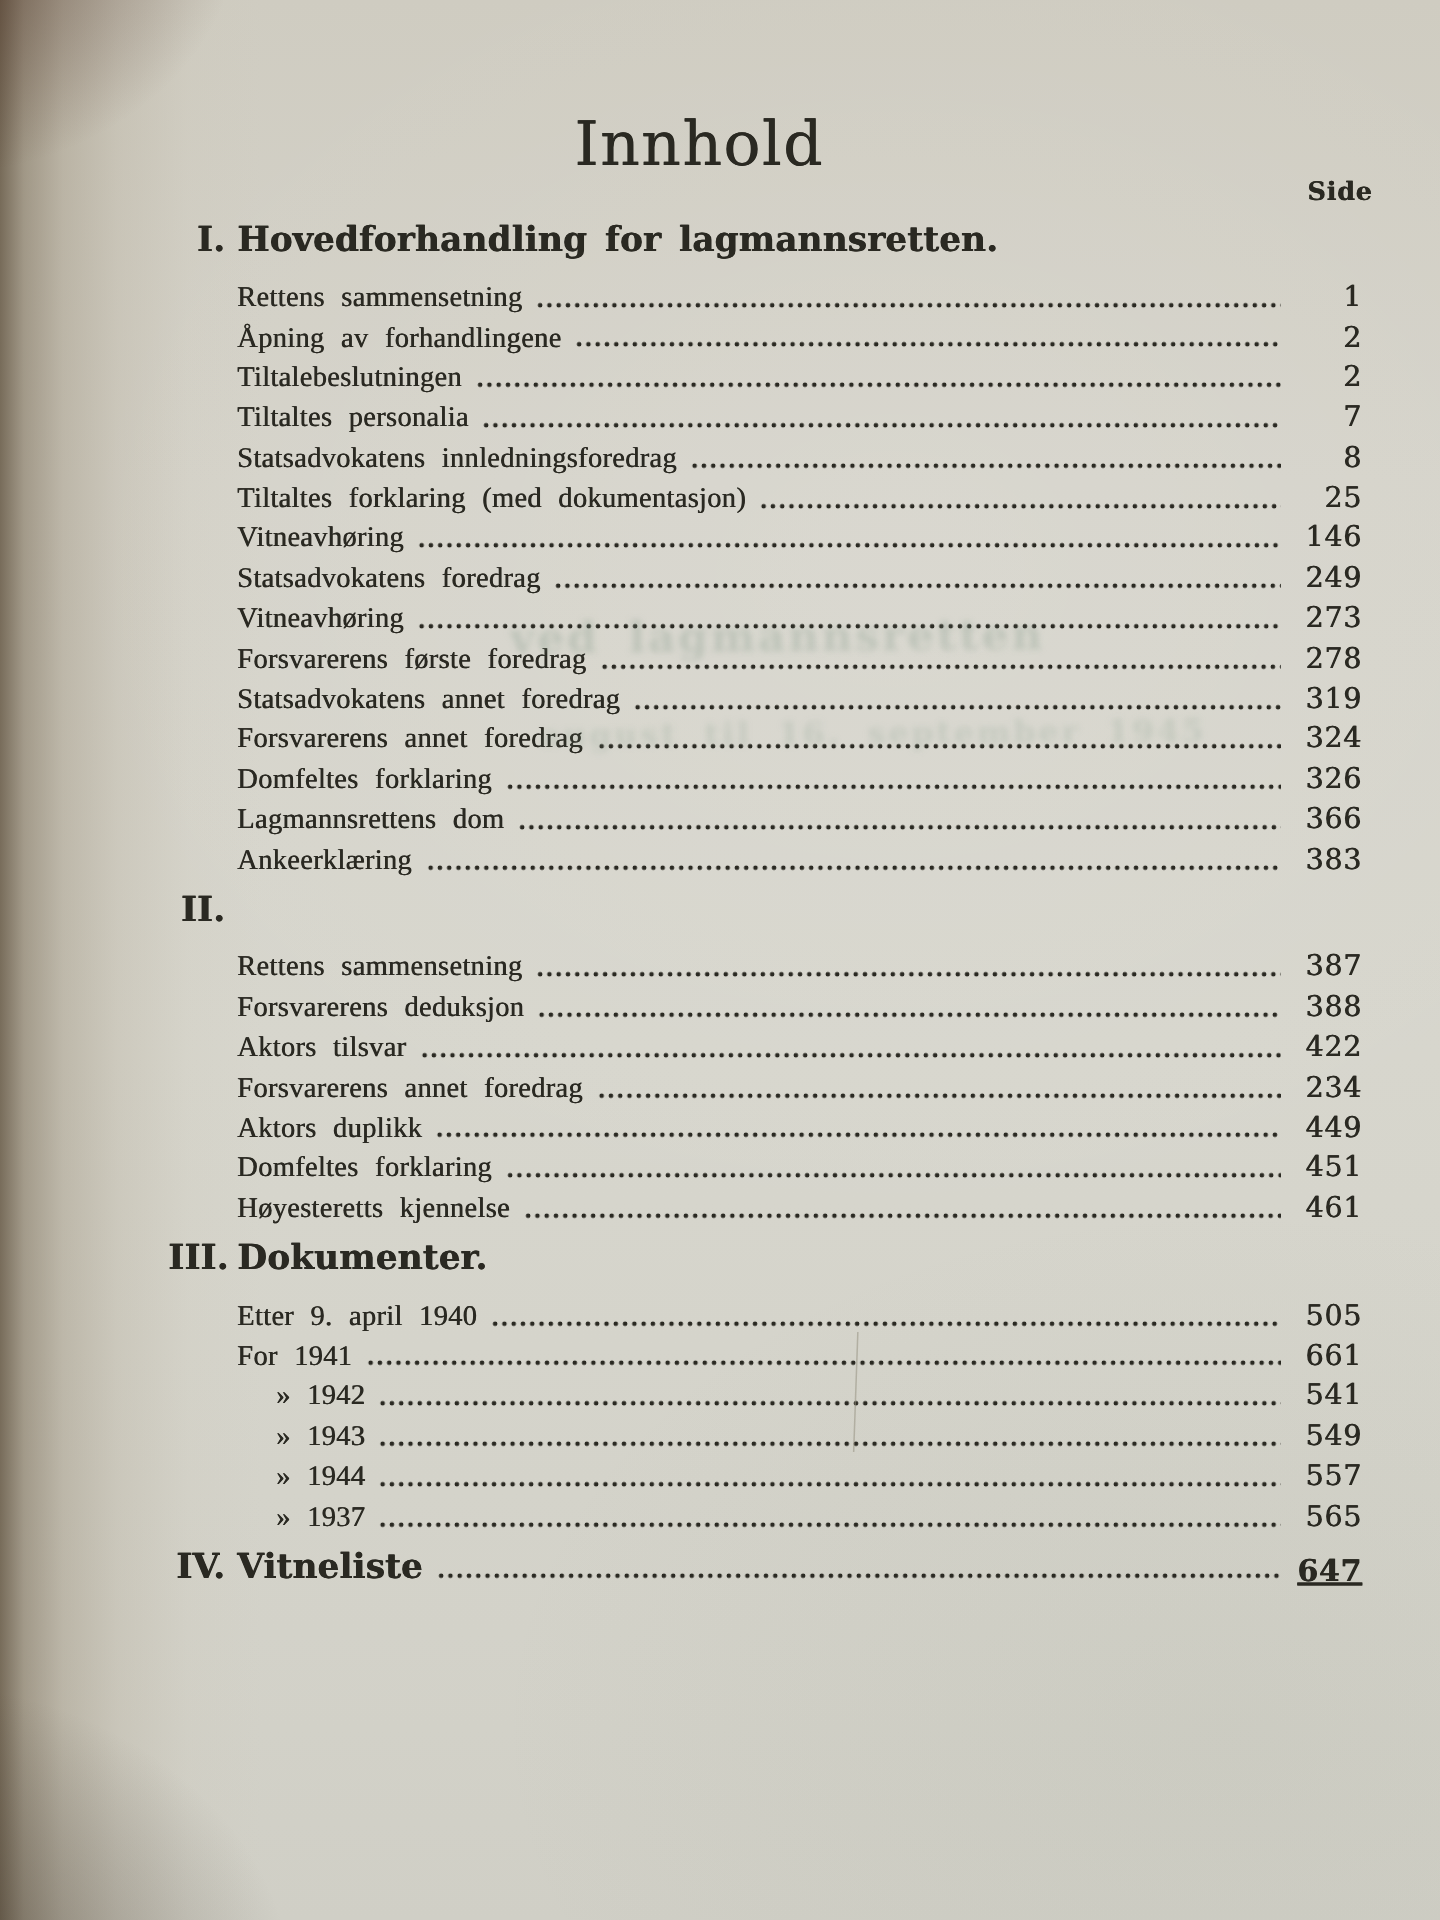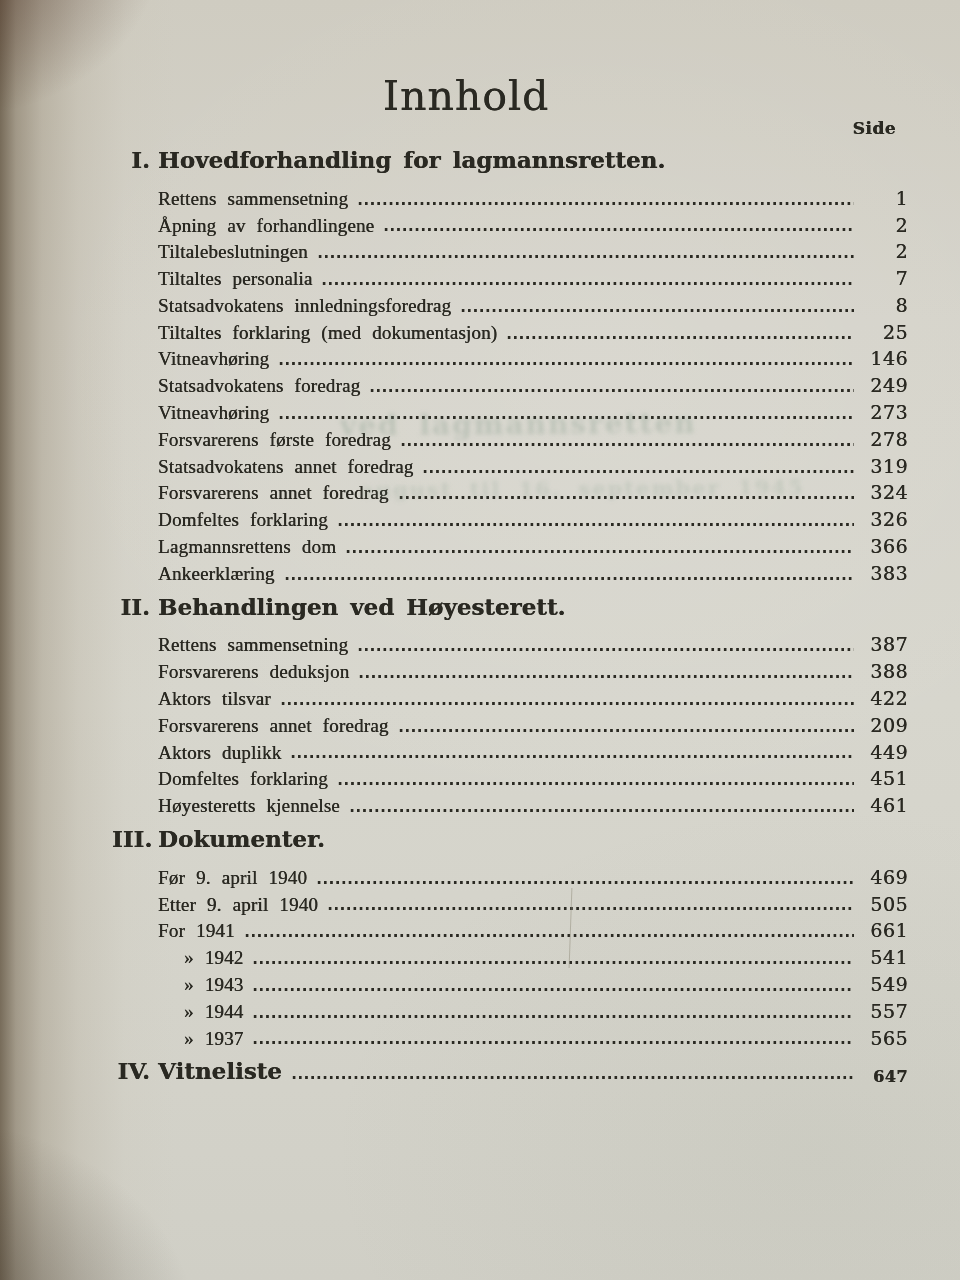--- a/index.html
+++ b/index.html
@@ -16,21 +16,21 @@
       radial-gradient(700px 500px at 85% 90%, rgba(120,130,110,0.07), rgba(120,130,110,0) 70%),
       linear-gradient(180deg,#cfccc1 0%, #d5d3ca 25%, #d7d6cd 55%, #d3d2c9 85%, #d0cfc6 100%);
     color:#2a2922;
   }
   .ink{ text-shadow:0.35px 0 0 currentColor; }
   .page-title{
     position:absolute; top:72px; left:0; width:932px; text-align:center;
     font-size:41px; font-weight:normal; letter-spacing:1px; margin:0;
   }
   .side-label{
-    position:absolute; top:118px; right:64px;
+    position:absolute; top:118px; right:45px;
     font-size:17px; font-weight:bold; letter-spacing:0.5px;
   }
   .toc{ position:absolute; left:112px; right:52px; top:146px; }
   .section + .section{ margin-top:8px; }
   .heading-row{
     display:flex; align-items:flex-end;
     font-weight:bold; font-size:23px; line-height:1.25;
     word-spacing:4px; margin-bottom:8px; white-space:nowrap;
   }
   .numeral{ display:inline-block; width:46px; text-align:right; padding-right:8px; box-sizing:border-box; flex:none; }
@@ -40,21 +40,21 @@
     font-size:19px; margin-left:46px; white-space:nowrap;
   }
   .row .label{ line-height:1.15; word-spacing:6px; letter-spacing:0.2px; flex:none;font-family:Liberation Serif, serif; }
   .row.indent .label{ padding-left:26px; }
   .leader{
     flex:1; align-self:flex-end; height:5px; margin:0 8px 4px 9px;
     background-image:radial-gradient(circle, #2a2922 1.35px, rgba(42,41,34,0) 1.7px);
     background-size:6.2px 5px; background-repeat:repeat-x; background-position:left bottom;
   }
   .pagenum{ width:46px; text-align:right; flex:none; font-size:19px; line-height:1.15; letter-spacing:0.5px; }
-  .heading-row .pagenum{ font-size:16px; }
+  .heading-row .pagenum{ font-size:20px;text-decoration:underline; }
   .heading-row .leader{ margin-bottom:6px; }
   .ghost{
     position:absolute; color:rgba(125,148,132,0.30); filter:blur(2px);
     font-weight:bold; white-space:nowrap; transform:rotate(-0.4deg);
     word-spacing:8px; letter-spacing:2px; pointer-events:none;
   }
   .ghost1{ top:408px; left:340px; font-size:28px; }
   .ghost2{ top:476px; left:360px; font-size:21px; color:rgba(125,148,132,0.22); }
   .scratch{
     position:absolute; left:570px; top:888px; width:1px; height:80px;
@@ -147,42 +147,41 @@
         <div class="row ink">
           <span class="label">Ankeerklæring</span>
           <span class="leader"></span>
           <span class="pagenum">383</span>
         </div>
       </div>
     </div>
     <div class="section">
       <div class="heading-row ink">
         <span class="numeral">II.</span>
-        <span class="heading">Behandlingen ved Høyesterett.</span>
       </div>
       <div class="entries">
         <div class="row ink">
           <span class="label">Rettens sammensetning</span>
           <span class="leader"></span>
           <span class="pagenum">387</span>
         </div>
         <div class="row ink">
           <span class="label">Forsvarerens deduksjon</span>
           <span class="leader"></span>
           <span class="pagenum">388</span>
         </div>
         <div class="row ink">
           <span class="label">Aktors tilsvar</span>
           <span class="leader"></span>
           <span class="pagenum">422</span>
         </div>
         <div class="row ink">
           <span class="label">Forsvarerens annet foredrag</span>
           <span class="leader"></span>
-          <span class="pagenum">209</span>
+          <span class="pagenum">234</span>
         </div>
         <div class="row ink">
           <span class="label">Aktors duplikk</span>
           <span class="leader"></span>
           <span class="pagenum">449</span>
         </div>
         <div class="row ink">
           <span class="label">Domfeltes forklaring</span>
           <span class="leader"></span>
           <span class="pagenum">451</span>
@@ -193,25 +192,20 @@
           <span class="pagenum">461</span>
         </div>
       </div>
     </div>
     <div class="section">
       <div class="heading-row ink">
         <span class="numeral">III.</span>
         <span class="heading">Dokumenter.</span>
       </div>
       <div class="entries">
-        <div class="row ink">
-          <span class="label">Før 9. april 1940</span>
-          <span class="leader"></span>
-          <span class="pagenum">469</span>
-        </div>
         <div class="row ink">
           <span class="label">Etter 9. april 1940</span>
           <span class="leader"></span>
           <span class="pagenum">505</span>
         </div>
         <div class="row ink">
           <span class="label">For 1941</span>
           <span class="leader"></span>
           <span class="pagenum">661</span>
         </div>

